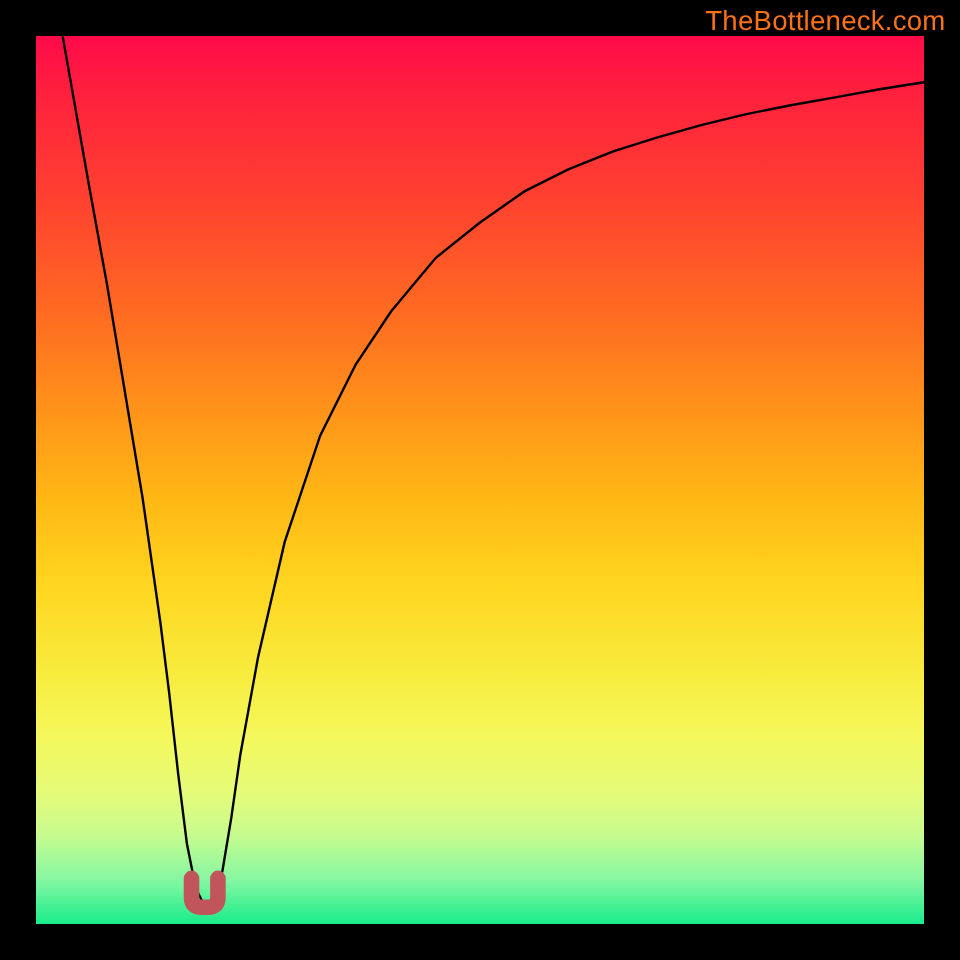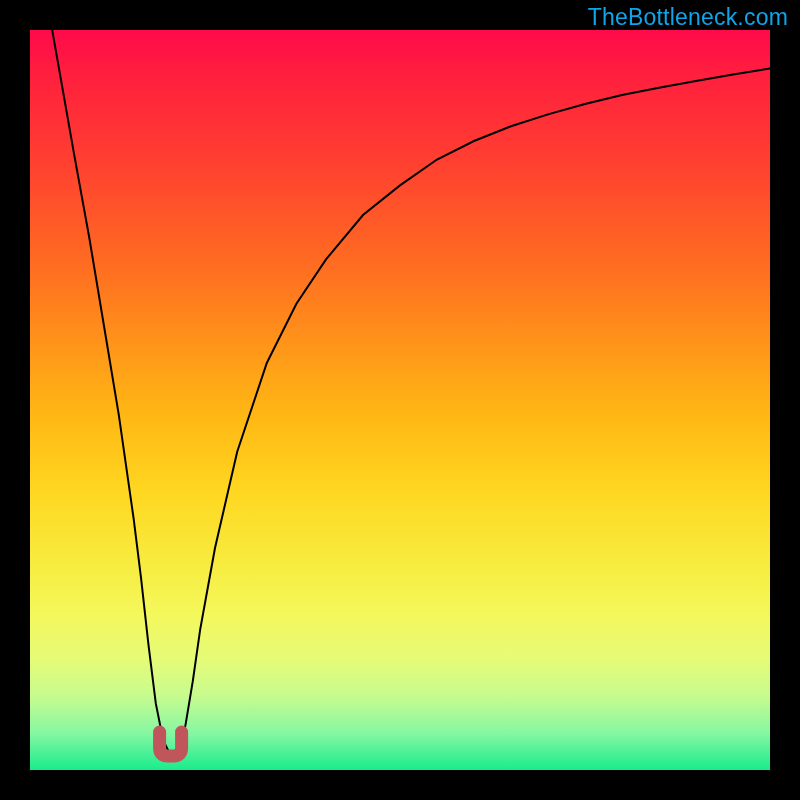--- a/index.html
+++ b/index.html
@@ -48,21 +48,21 @@
   }
   .marker {
     fill: none;
     stroke-linecap: round;
     stroke-linejoin: round;
   }
   .attribution {
     position: absolute;
     top: 4px;
     right: 12px;
-    color: #0ea5e9;
+    color: #f97316;
     font-size: 23px;
     font-weight: 400;
     letter-spacing: 0.2px;
     user-select: none;
   }
 </style>
 </head>
 <body>
 
 <div class="plot-frame">

